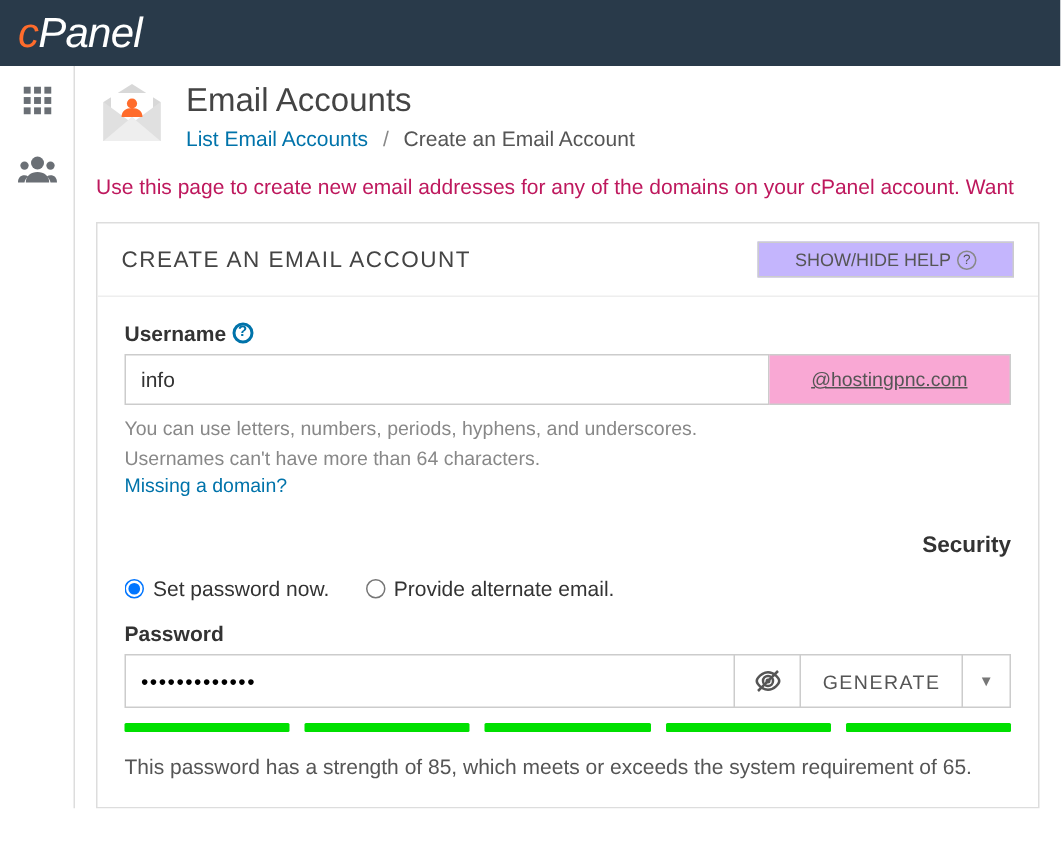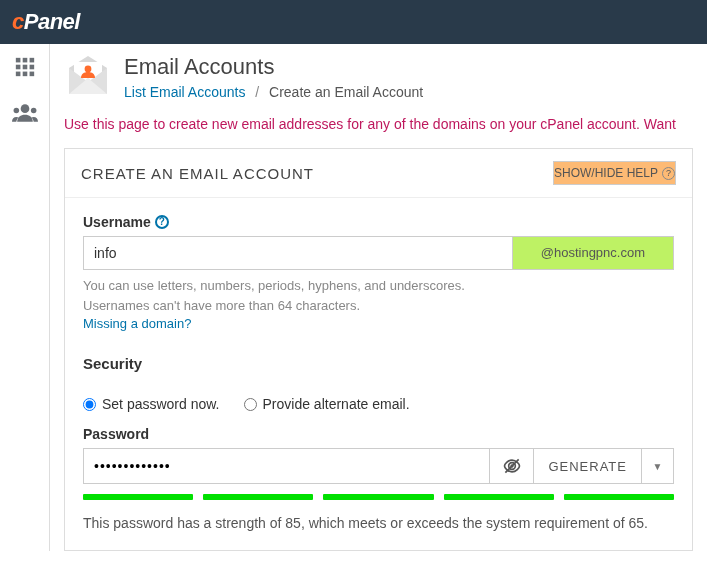--- a/index.html
+++ b/index.html
@@ -1,46 +1,46 @@
 <!DOCTYPE html>
 <html><head>
 <meta charset="utf-8">
 <style>
 * { box-sizing: border-box; margin: 0; padding: 0; }
 body { font-family: -apple-system, BlinkMacSystemFont, "Segoe UI", Arial, sans-serif; background: #fff; color: #333; font-size: 14px; width: 707px; }
 .topbar { background: #293a4a; height: 44px; display: flex; align-items: center; padding: 0 12px; }
-.logo { font-style: italic; font-weight: bold; color: #fff; font-size: 22px; letter-spacing: -0.5px; }
+.logo { font-style: italic; font-weight: normal; color: #fff; font-size: 28px; letter-spacing: -0.5px; }
 .logo .c { color: #ff6c2c; font-style: italic; }
 .layout { display: flex; }
 .sidebar { width: 50px; border-right: 1px solid #ddd; padding-top: 12px; display: flex; flex-direction: column; align-items: center; gap: 18px; }
 .sidebar-icon { color: #6a6f75; font-size: 22px; cursor: pointer; }
 .main { flex: 1; padding: 10px 0 0 0; }
 .header-row { display: flex; align-items: flex-start; gap: 12px; padding: 0 14px; }
 .mail-icon-wrap { width: 48px; height: 48px; position: relative; }
 .mail-icon-wrap svg { width: 48px; height: 48px; }
 .page-title { font-size: 22px; color: #444; font-weight: 400; }
 .breadcrumb { margin-top: 4px; font-size: 14px; }
 .breadcrumb a { color: #0073aa; text-decoration: none; cursor: pointer; }
 .breadcrumb .sep { color: #888; margin: 0 6px; }
 .breadcrumb .cur { color: #555; }
 .intro { padding: 14px 14px 16px 14px; color: #be185d; font-size: 14px; white-space: nowrap; overflow: hidden; }
 .panel { margin: 0 14px; border: 1px solid #ddd; }
 .panel-header { display: flex; align-items: center; justify-content: space-between; padding: 12px 16px; border-bottom: 1px solid #eee; }
 .panel-title { text-transform: uppercase; letter-spacing: 1px; font-size: 15px; color: #444; font-weight: 500; }
-.help-btn { background: #fdba74; border: 1px solid #ccc; padding: 4px 0; font-size: 12px; color: #555; cursor: pointer; display: flex; align-items: center; gap: 4px; }
+.help-btn { background: #c4b5fd; border: 1px solid #ccc; padding: 4px 24px; font-size: 12px; color: #555; cursor: pointer; display: flex; align-items: center; gap: 4px; }
 .help-btn .q { border: 1px solid #888; border-radius: 50%; width: 13px; height: 13px; font-size: 9px; display: inline-flex; align-items: center; justify-content: center; }
 .panel-body { padding: 16px 18px; }
 .field-label { font-weight: 600; color: #333; font-size: 14px; display: inline-flex; align-items: center; gap: 4px; margin-bottom: 6px; text-align: center; }
 .field-help-icon { color: #0073aa; border: 2px solid #0073aa; border-radius: 50%; width: 14px; height: 14px; font-size: 10px; display: inline-flex; align-items: center; justify-content: center; cursor: pointer; line-height: 1; font-weight: bold; }
 .input-row { display: flex; margin-bottom: 6px; justify-content: flex-end; }
 .text-input { flex: 1; border: 1px solid #ccc; padding: 8px 10px; font-size: 14px; color: #333; }
-.domain-addon { background: #bef264; border: 1px solid #ccc; border-left: none; padding: 8px 28px; color: #555; font-size: 13px; }
+.domain-addon { background: #f9a8d4; border: 1px solid #ccc; border-left: none; padding: 8px 28px; color: #555; font-size: 13px; text-decoration: underline; }
 .hint { color: #888; font-size: 13px; line-height: 1.5; }
 .link { color: #0073aa; text-decoration: none; cursor: pointer; font-size: 13px; }
-.section-head { font-weight: 600; color: #333; font-size: 15px; margin-top: 24px; margin-bottom: 24px; }
+.section-head { font-weight: 600; color: #333; font-size: 15px; margin-top: 24px; margin-bottom: 12px; text-align: right; }
 .radio-row { display: flex; gap: 24px; margin-bottom: 14px; }
 .radio-option { display: flex; align-items: center; gap: 6px; cursor: pointer; }
 .radio-option input { cursor: pointer; }
 .pw-row { display: flex; }
 .pw-input { flex: 1; border: 1px solid #ccc; padding: 9px 10px; font-size: 14px; letter-spacing: 1px; }
 .eye-btn { border: 1px solid #ccc; border-left: none; background: #fff; width: 44px; display: flex; align-items: center; justify-content: center; cursor: pointer; color: #555; }
 .gen-btn { border: 1px solid #ccc; border-left: none; background: #fff; padding: 4px 14px; font-size: 13px; letter-spacing: 1px; color: #555; cursor: pointer; }
 .caret-btn { border: 1px solid #ccc; border-left: none; background: #fff; width: 32px; display: flex; align-items: center; justify-content: center; cursor: pointer; color: #777; font-size: 10px; }
 .strength-bar { display: flex; gap: 10px; margin-top: 10px; }
 .strength-seg { flex: 1; height: 6px; background: #00e000; border-radius: 1px; }

